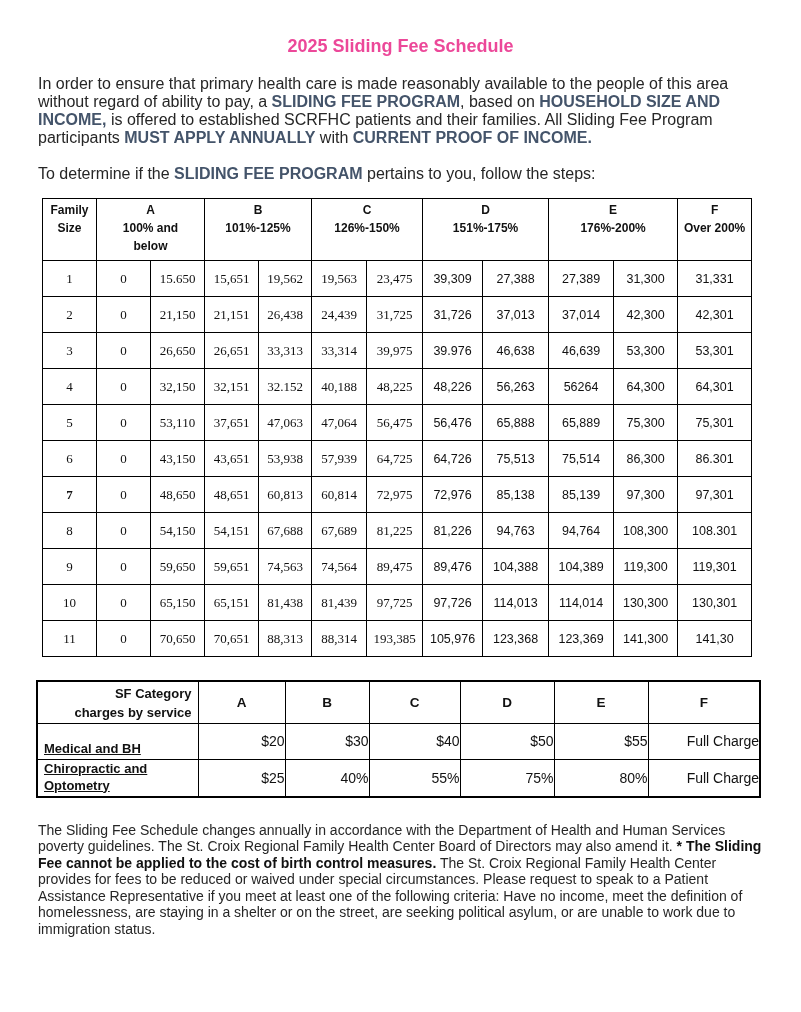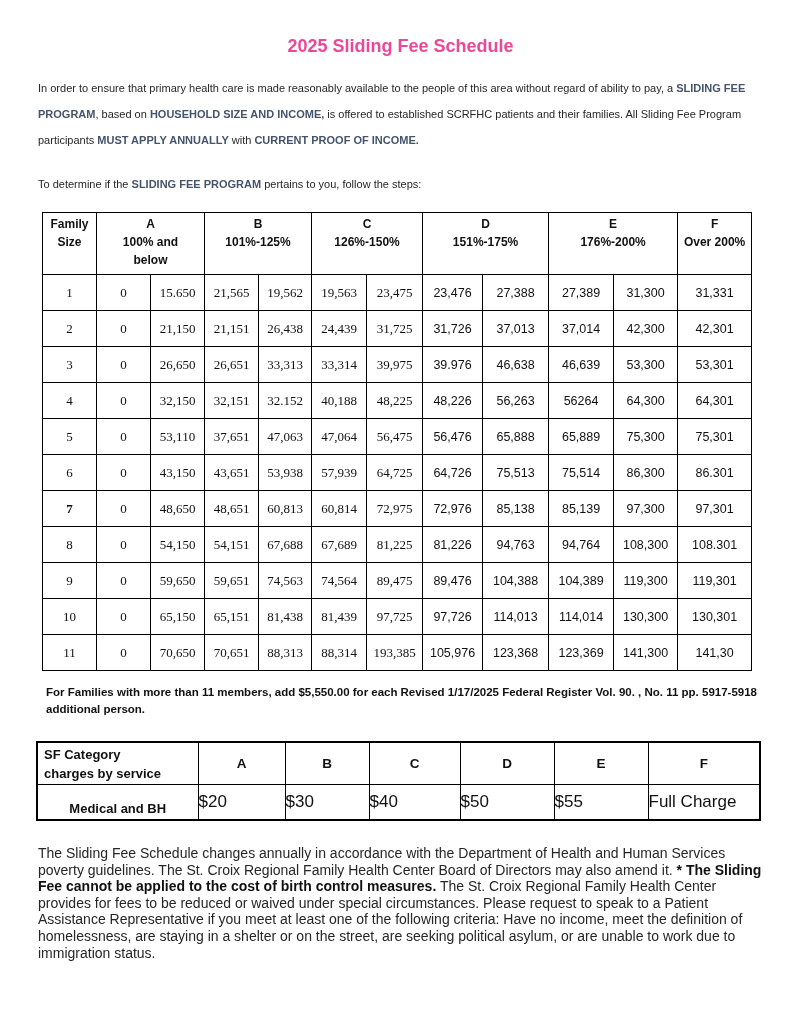--- a/index.html
+++ b/index.html
@@ -15,22 +15,22 @@
   .title {
     margin-top:36px;
     text-align:center;
     font-size:18px;
     font-weight:bold;
     color:#ec4899;
   }
 
   .para {
     margin:18px 37px 0 38px;
-    font-size:11px;
-    line-height:26px;
+    font-size:16px;
+    line-height:18px;
     color:#262626;
   }
   .seg-normal { font-weight:normal; }
   .seg-accent { color:var(--accent,#44546A); font-weight:bold; }
   .seg-bold { font-weight:bold; color:#111; }
   .steps { }
 
   table { border-collapse:collapse; table-layout:fixed; }
 
   
@@ -65,40 +65,41 @@
     line-height:17px;
     color:#111;
   }
   .note-left { width:378px; }
   .note-right { margin-left:auto; white-space:nowrap; }
 
   
   .cat-table { margin:23px 0 0 36px; width:723px; border:2px solid #000; }
   .cat-table th, .cat-table td { border:1.5px solid #000; padding:0; color:#111; }
   .cat-table th.cat-head-label {
-    text-align:left; vertical-align:top;
+    text-align:right; vertical-align:top;
     padding:2px 6px 0 6px;
     font-size:13px; font-weight:bold;
     line-height:19px; white-space:pre-line;
     height:42px;
   }
   .cat-table th.cat-col-letter {
     text-align:center; vertical-align:middle;
     font-size:13.5px; font-weight:bold;
   }
   .cat-table td.cat-label {
-    text-align:center; vertical-align:bottom;
+    text-align:left; vertical-align:bottom;
     padding:0 6px 2px 6px;
     font-size:13px; font-weight:bold;
     line-height:17px; white-space:pre-line;
     height:36px;
+    text-decoration:underline;
   }
   .cat-table td.cat-value {
-    text-align:left; vertical-align:middle;
-    font-size:17px; font-weight:normal;
+    text-align:right; vertical-align:middle;
+    font-size:14px; font-weight:normal;
   }
 
   
   .footer { margin-top:24px; line-height:16.6px; font-size:14px; }
 </style>
 </head>
 <body>
 
 <div class="page">
 
@@ -140,25 +141,25 @@
 176%-200%</th>
           <th>F
 Over 200%</th>
         </tr>
       </thead>
     <tbody>
         <tr>
           <td class="serif">1</td>
           <td class="serif">0</td>
           <td class="serif">15.650</td>
-          <td class="serif">21,565</td>
+          <td class="serif">15,651</td>
           <td class="serif">19,562</td>
           <td class="serif">19,563</td>
           <td class="serif">23,475</td>
-          <td class="sans">23,476</td>
+          <td class="sans">39,309</td>
           <td class="sans">27,388</td>
           <td class="sans">27,389</td>
           <td class="sans">31,300</td>
           <td class="sans">31,331</td>
         </tr>
         <tr>
           <td class="serif">2</td>
           <td class="serif">0</td>
           <td class="serif">21,150</td>
           <td class="serif">21,151</td>
@@ -293,24 +294,20 @@
           <td class="serif">193,385</td>
           <td class="sans">105,976</td>
           <td class="sans">123,368</td>
           <td class="sans">123,369</td>
           <td class="sans">141,300</td>
           <td class="sans">141,30</td>
         </tr>
       </tbody>
   </table>
 
-  <div class="notes">
-    <div class="note-left">For Families with more than 11 members, add $5,550.00 for each additional person.</div>
-    <div class="note-right">Revised 1/17/2025 Federal Register Vol. 90. , No. 11 pp. 5917-5918</div>
-  </div>
 
   <table class="cat-table">
     <colgroup>
       <col style="width:161px">
         <col style="width:87px">
         <col style="width:84px">
       <col style="width:91px">
         <col style="width:94px">
         <col style="width:94px">
       <col style="width:112px">
@@ -330,18 +327,28 @@
     <tbody>
         <tr>
           <td class="cat-label">Medical and BH</td>
           <td class="cat-value">$20</td>
           <td class="cat-value">$30</td>
           <td class="cat-value">$40</td>
           <td class="cat-value">$50</td>
           <td class="cat-value">$55</td>
           <td class="cat-value">Full Charge</td>
         </tr>
+        <tr>
+          <td class="cat-label">Chiropractic and
+Optometry</td>
+          <td class="cat-value">$25</td>
+          <td class="cat-value">40%</td>
+          <td class="cat-value">55%</td>
+          <td class="cat-value">75%</td>
+          <td class="cat-value">80%</td>
+          <td class="cat-value">Full Charge</td>
+        </tr>
       </tbody>
   </table>
 
   <div class="para footer"><span class="seg-normal">The Sliding Fee Schedule changes annually in accordance with the Department of Health and Human Services poverty guidelines. The St. Croix Regional Family Health Center Board of Directors may also amend it. </span><span class="seg-bold">* The Sliding Fee cannot be applied to the cost of birth control measures.</span><span class="seg-normal"> The St. Croix Regional Family Health Center provides for fees to be reduced or waived under special circumstances. Please request to speak to a Patient Assistance Representative if you meet at least one of the following criteria: Have no income, meet the definition of homelessness, are staying in a shelter or on the street, are seeking political asylum, or are unable to work due to immigration status.</span></div>
 
 </div>
 
 </body></html>

